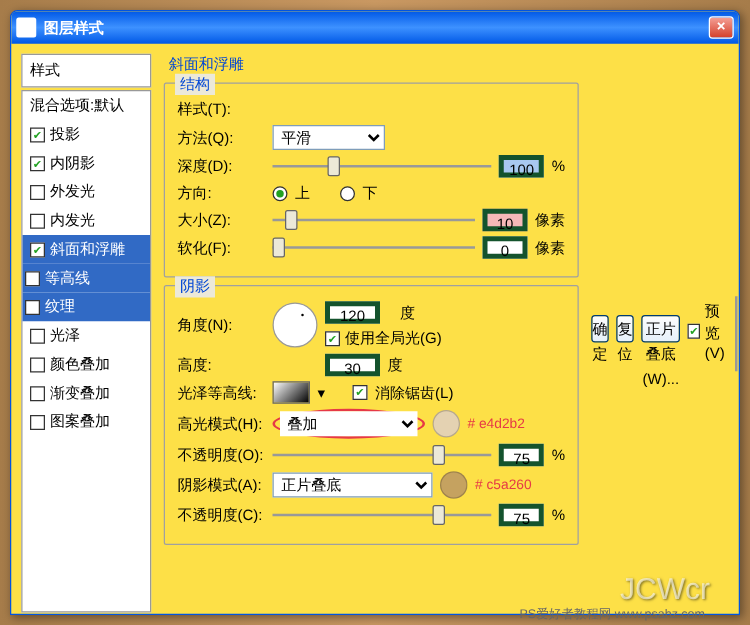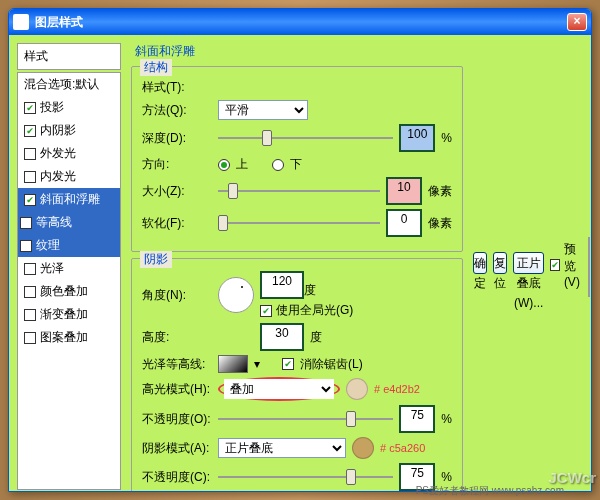--- a/index.html
+++ b/index.html
@@ -1,17 +1,17 @@
 <!DOCTYPE html>
 <html><head>
 <meta charset="utf-8">
 <style>
 *{box-sizing:border-box;margin:0;padding:0;font-family:"Microsoft YaHei","SimSun",sans-serif;font-size:12px}
 body{background:linear-gradient(90deg,#a67c4a,#c99862,#a67c4a);width:600px;height:500px;padding:8px}
-.dialog{width:584px;height:484px;background:#bef264;border:1px solid #0054e3;border-radius:6px 6px 0 0;overflow:hidden;box-shadow:2px 2px 8px rgba(0,0,0,0.4)}
+.dialog{width:584px;height:484px;background:#fde047;border:1px solid #0054e3;border-radius:6px 6px 0 0;overflow:hidden;box-shadow:2px 2px 8px rgba(0,0,0,0.4)}
 .titlebar{background:linear-gradient(#0058e6,#3d91ff,#0058e6);height:26px;display:flex;align-items:center;padding:0 4px;color:#fff;font-weight:bold}
 .titlebar .ticon{width:16px;height:16px;background:#fff;margin-right:6px;border-radius:2px}
 .titlebar .title{flex:1}
 .titlebar .close{width:20px;height:18px;background:linear-gradient(#f5a095,#d4402b);border:1px solid #fff;border-radius:3px;color:#fff;text-align:center;line-height:14px;font-weight:bold}
 .body{display:flex;padding:8px;gap:6px;height:456px}
 .left{width:104px}
 .left-title{border:1px solid #999;padding:4px 6px;background:#fff;margin-bottom:2px}
 .left-list{border:1px solid #999;background:#fff;height:418px}
 .li{padding:3px 6px;display:flex;align-items:center;gap:4px}
 .li.sel{background:#316ac5;color:#fff}
@@ -19,37 +19,37 @@
 .cb{width:12px;height:12px;border:1px solid #333;background:#fff;display:inline-flex;align-items:center;justify-content:center;font-size:9px;color:#21a121}
 .center{flex:1;padding:0 4px}
 .fieldset{border:1px solid #a0a0a0;border-radius:2px;padding:8px 10px 10px;margin-bottom:6px;position:relative}
 .legend{position:absolute;top:-8px;left:8px;background:#ece9d8;padding:0 4px;color:#0046d5}
 .row{display:flex;align-items:center;margin:4px 0;gap:6px}
 .lbl{width:70px;text-align:left;color:#000}
 select,.sel-box{border:1px solid #7f9db9;background:#fff;height:20px;padding:0 2px;font-size:12px}
 .slider{flex:1;height:18px;position:relative;display:flex;align-items:center}
 .slider .track{height:2px;background:#999;width:100%;position:absolute}
 .slider .thumb{width:10px;height:16px;background:#ece9d8;border:1px solid #666;position:absolute;border-radius:2px}
-.numbox{width:36px;height:28px;border:2px solid #14532d;background:#fff;text-align:center;line-height:16px}
+.numbox{width:36px;height:18px;border:4px solid #14532d;background:#fff;text-align:center;line-height:16px}
 .numbox.hl{background:#a8c8f0}
 .numbox.hlr{background:#f5b8b8}
 .radio{width:12px;height:12px;border:1px solid #333;border-radius:50%;background:#fff;display:inline-flex;align-items:center;justify-content:center}
 .radio.on::after{content:"";width:6px;height:6px;background:#21a121;border-radius:50%}
 .angle{width:36px;height:36px;border:1px solid #999;border-radius:50%;background:#fff;position:relative}
 .angle::after{content:"";position:absolute;width:2px;height:2px;background:#000;top:8px;left:22px;border-radius:50%}
 .swatch{width:30px;height:18px;border:1px solid #666}
 .circ{width:22px;height:22px;border-radius:50%;display:inline-block;border:1px solid rgba(0,0,0,0.2)}
 .oval{border:2px solid #e63946;border-radius:50%;padding:0 4px;display:inline-block}
 .annot{color:#e63946;font-size:11px}
 .right{width:110px;display:flex;flex-direction:row;gap:6px;align-items:center}
 .btn{width:104px;height:22px;border:1px solid #003c74;background:linear-gradient(#fdfdfd,#e6f0fa);border-radius:3px;text-align:center;line-height:20px}
 .preview-row{display:flex;align-items:center;gap:4px;margin-top:4px}
 .preview-box{width:60px;height:60px;border:1px solid #999;background:linear-gradient(145deg,#d8d4c8,#a09888);margin-top:8px;position:relative}
 .preview-box::after{content:"";position:absolute;top:10px;left:10px;width:36px;height:36px;background:#4a4a4a;border:1px solid #222}
-.watermark{position:absolute;bottom:14px;right:4px;color:rgba(255,255,255,0.6);font-size:15px;font-weight:bold;text-shadow:1px 1px 2px rgba(0,0,0,0.5)}
+.watermark{position:absolute;bottom:14px;right:32px;color:rgba(255,255,255,0.6);font-size:24px;font-weight:normal;text-shadow:1px 1px 2px rgba(0,0,0,0.5)}
 .wm2{position:absolute;bottom:2px;right:36px;color:#666;font-size:10px}
 </style>
 </head>
 <body>
 
 <div class="dialog">
   <div class="titlebar">
     <div class="ticon"></div>
     <div class="title">图层样式</div>
     <div class="close">×</div>
@@ -153,21 +153,21 @@
           <div class="numbox">0</div>
           <span>像素</span>
         </div>
       </div>
       <div class="fieldset">
         <div class="legend">阴影</div>
         <div class="row">
           <div class="lbl">角度(N):</div>
           <div class="angle"></div>
           <div style="display:flex;flex-direction:column;gap:3px">
-            <div style="display:flex;gap:0;align-items:flex-end">
+            <div style="display:flex;gap:16px;align-items:flex-end">
               <div class="numbox" style="width:44px">120</div>
               <span>度</span>
             </div>
             <div style="display:flex;gap:4px;align-items:center">
               <span class="cb">✔</span>
               <span>使用全局光(G)</span>
             </div>
           </div>
         </div>
         <div class="row">

